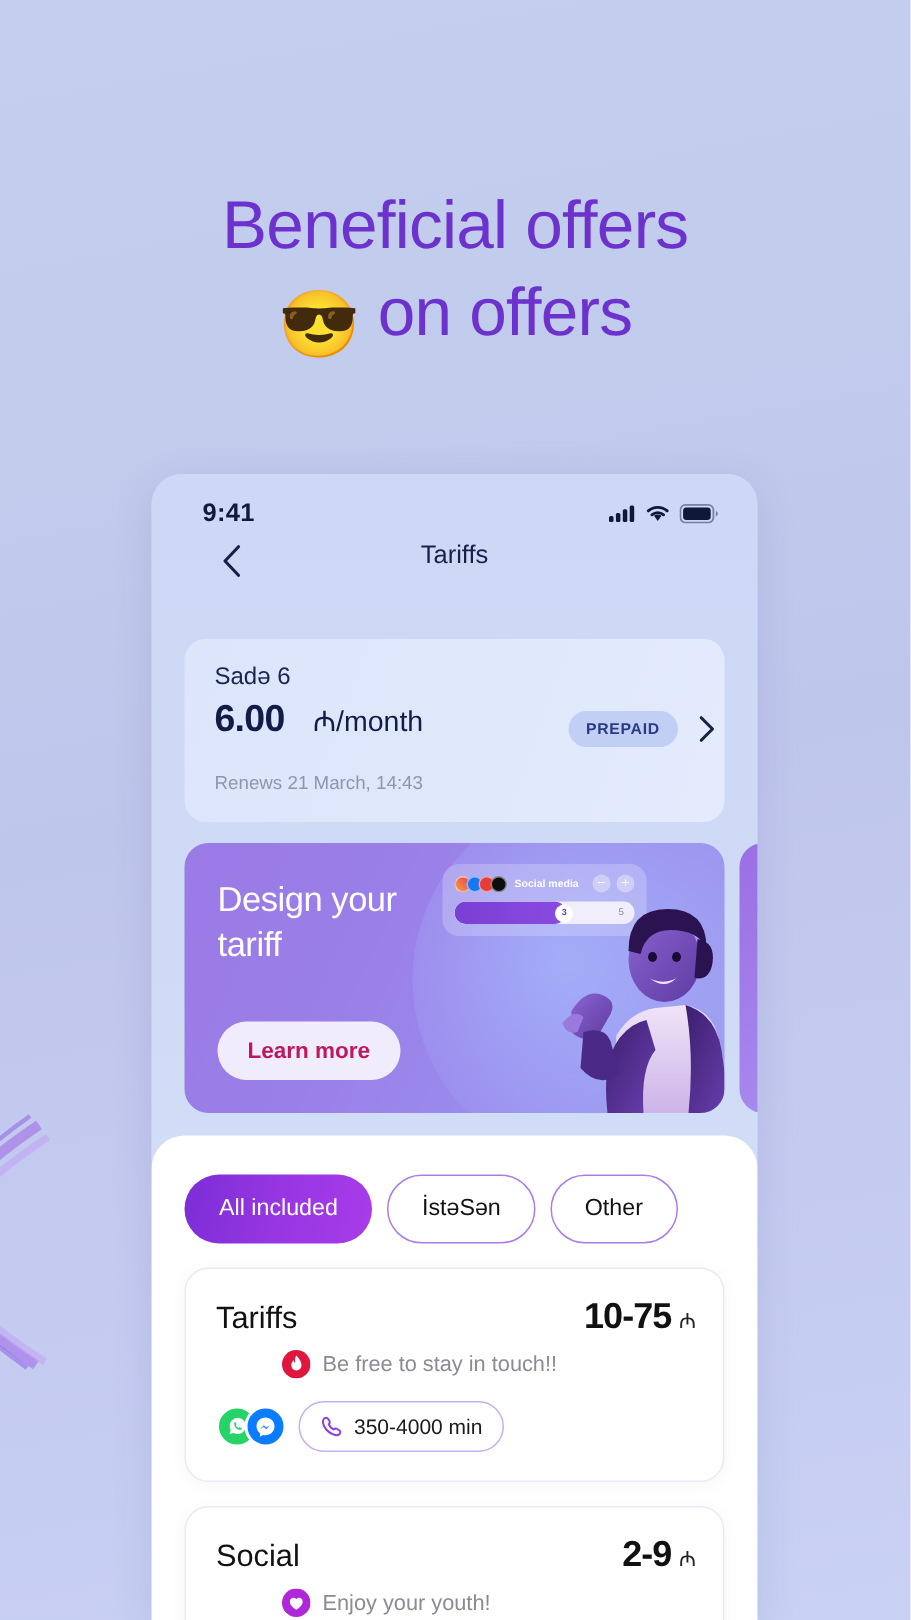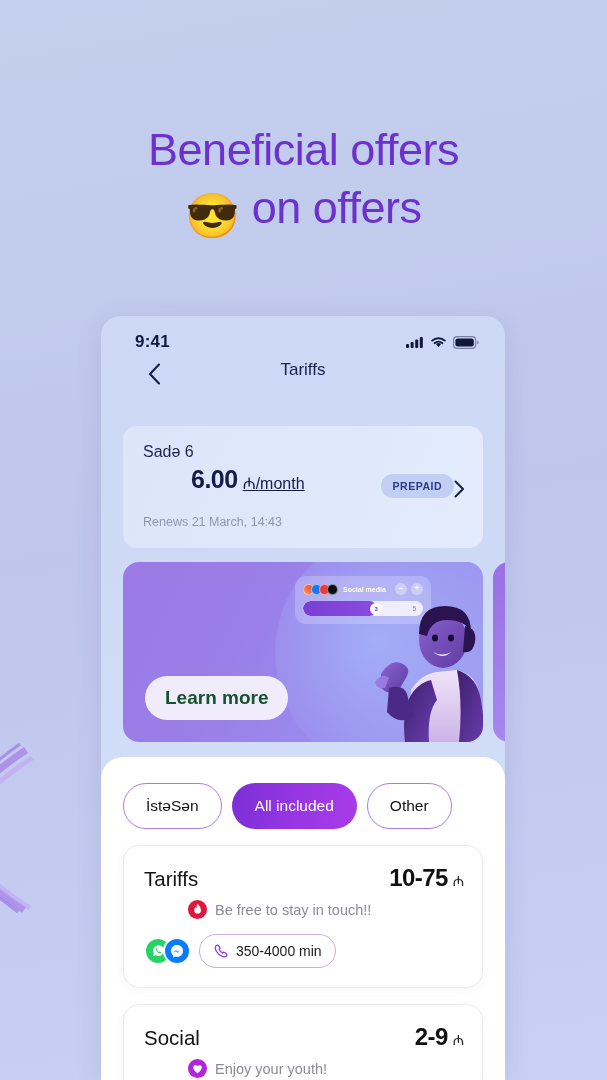--- a/index.html
+++ b/index.html
@@ -70,31 +70,31 @@
   .nav-title {
     position: absolute; left: 0; right: 0; text-align: center;
     font-size: 17px; color: #19214a; font-weight: 400;
   }
 
   
   .plan-card {
     margin: 16px 22px 0 22px;
     background: linear-gradient(110deg, #dce5fa 0%, #dfe7fb 45%, #e3ebfd 100%);
     border-radius: 14px;
-    padding: 17px 18px 19px 20px;
+    padding: 17px 6px 19px 20px;
     display: flex; align-items: center; justify-content: space-between;
     cursor: pointer;
   }
   .plan-left { display: flex; flex-direction: column; gap: 2px; }
   .plan-name { font-size: 16px; color: #1b2450; }
-  .plan-price-row { display: flex; align-items: flex-end; gap: 5px; margin-top: 2px; margin-left: 48px; }
+  .plan-price-row { display: flex; align-items: center; gap: 19px; margin-top: 2px; }
   .plan-price { font-size: 25px; font-weight: 700; color: #131c47; letter-spacing: -.5px; }
-  .plan-period { font-size: 16px; color: #131c47; text-decoration: underline; }
+  .plan-period { font-size: 19px; color: #131c47; }
   .plan-renew { font-size: 12.5px; color: #9096b2; margin-top: 19px; }
-  .plan-right { display: flex; align-items: flex-end; }
+  .plan-right { display: flex; align-items: center; gap: 14px; }
   .badge {
     background: #c2cff4; color: #2a3a84;
     border-radius: 13px; padding: 6px 12px;
     font-size: 10.5px; font-weight: 700; letter-spacing: .5px;
   }
 
   
   .carousel {
     display: flex; gap: 10px;
     margin: 14px 0 0 22px;
@@ -111,22 +111,22 @@
     width: 250px; height: 250px; border-radius: 50%;
     background: radial-gradient(circle at 40% 45%, rgba(170,200,255,.55), rgba(160,180,250,0) 70%);
   }
   .promo-title {
     position: absolute; left: 22px; top: 22px;
     font-size: 23px; line-height: 30px; color: #fff; font-weight: 400;
     max-width: 160px; letter-spacing: -.3px;
   }
   .promo-cta {
     position: absolute; left: 22px; bottom: 22px;
-    background: #f1ecfb; color: #14532d;
-    font-size: 19px; font-weight: 700;
+    background: #f1ecfb; color: #be185d;
+    font-size: 15px; font-weight: 700;
     padding: 11px 20px; border-radius: 22px;
     border: none; cursor: pointer;
   }
   
   .widget {
     position: absolute; left: 172px; top: 14px;
     width: 136px; height: 48px;
     background: rgba(255,255,255,.22);
     border-radius: 11px;
     padding: 7px 8px;
@@ -290,20 +290,21 @@
       <span class="badge">PREPAID</span>
       <svg width="11" height="18" viewBox="0 0 11 18">
         <path d="M1.5 1.5 L9 9 L1.5 16.5" stroke="#19214a" stroke-width="2.1" fill="none" stroke-linecap="round" stroke-linejoin="round"></path>
       </svg>
     </div>
   </div>
 
   <div class="carousel">
     <div class="promo">
       <div class="promo-glow"></div>
+      <div class="promo-title">Design your tariff</div>
 
       <div class="widget">
         <div class="widget-top">
           <span class="w-icons">
             <span class="wi-ig"></span>
             <span class="wi-fb"></span>
             <span class="wi-wa"></span>
             <span class="wi-tt"></span>
           </span>
           <span class="widget-label">Social media</span>
@@ -348,22 +349,22 @@
         <path d="M44 106 q14-4 18 6 l6 22 q-14 10-26-4z" fill="#4a2a86"></path>
       </svg>
 
       <button class="promo-cta">Learn more</button>
     </div>
     <div class="promo-next"></div>
   </div>
 
   <div class="sheet">
     <div class="chips">
+      <div class="chip chip-active">All included</div>
       <div class="chip chip-outline">İstəSən</div>
-      <div class="chip chip-active">All included</div>
       <div class="chip chip-outline">Other</div>
     </div>
 
     <div class="tariff">
       <div class="t-head">
         <div class="t-name">Tariffs</div>
         <div class="t-price-wrap">
           <span class="t-price">10-75</span>
           <span class="t-cur">₼</span>
         </div>

